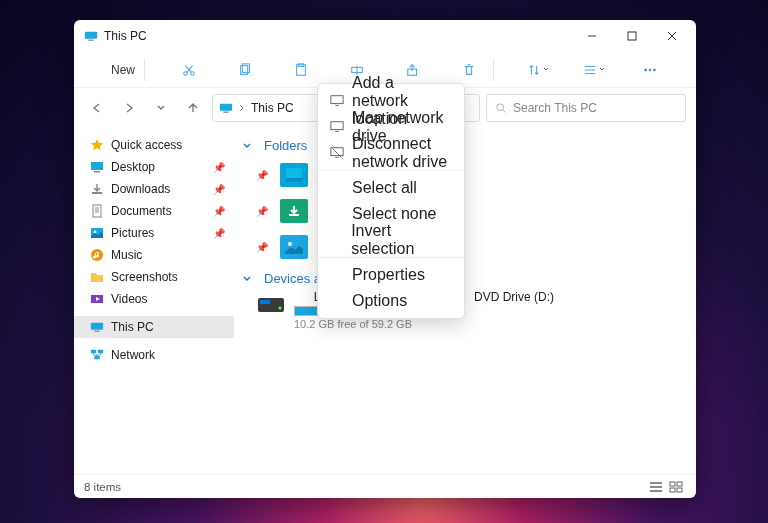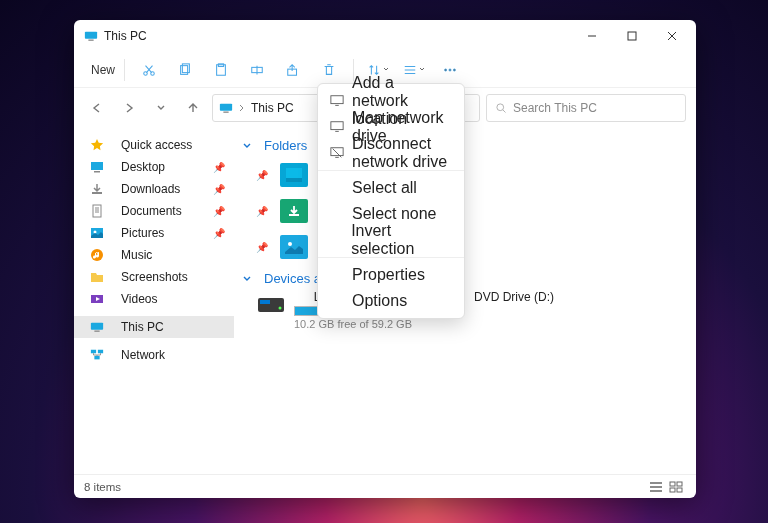--- a/index.html
+++ b/index.html
@@ -12,31 +12,31 @@
   position: absolute; left: 74px; top: 20px; width: 622px; height: 478px;
   background: #fff; border-radius: 6px; box-shadow: 0 8px 32px rgba(0,0,0,.5);
   display: flex; flex-direction: column; font-size: 12px; color: #222; text-align: center;
 }
 .titlebar { height: 32px; display: flex; align-items: center; padding: 0 4px 0 10px; }
 .titlebar .icon-pc { width: 14px; height: 14px; margin-right: 6px; }
 .titlebar .title { flex: 0 0 auto; }
 .titlebar .spacer { flex: 1; }
 .winbtn { width: 40px; height: 28px; display: flex; align-items: center; justify-content: center; color: #555; }
 .toolbar { height: 36px; display: flex; align-items: center; padding: 0 10px; gap: 4px; border-bottom: 1px solid #f0f0f0; }
-.tbtn { width: 32px; height: 28px; display: flex; align-items: center; justify-content: center; color: #1a88e0; border-radius: 4px; }
+.tbtn { width: 32px; height: 28px; display: flex; align-items: center; justify-content: center; color: #1a88e0; border-radius: 4px; margin-left: 20px; }
 .tbtn svg { stroke: #4aa8e8; }
 .newbtn { display: flex; align-items: center; gap: 6px; color: #333; padding: 0 8px; }
 .sep { width: 1px; height: 22px; background: #e5e5e5; margin: 0 4px; }
 .navrow { height: 40px; display: flex; align-items: center; padding: 0 10px; gap: 6px; }
 .navbtn { width: 26px; height: 26px; display: flex; align-items: center; justify-content: center; color: #777; }
 .addr { flex: 1; height: 28px; border: 1px solid #ddd; border-radius: 3px; display: flex; align-items: center; padding: 0 6px; gap: 6px; background: #fff; }
 .search { width: 200px; height: 28px; border: 1px solid #ddd; border-radius: 3px; display: flex; align-items: center; padding: 0 8px; gap: 6px; color: #888; }
 .body { flex: 1; display: flex; overflow: hidden; }
 .nav { width: 160px; padding: 6px 0; overflow: hidden; }
-.nav-item { height: 22px; display: flex; align-items: center; padding: 0 8px 0 16px; gap: 17px; color: #222; white-space: nowrap; }
+.nav-item { height: 22px; display: flex; align-items: center; padding: 0 8px 0 16px; gap: 7px; color: #222; white-space: nowrap; }
 .nav-item .pin { margin-left: auto; color: #aaa; font-size: 10px; }
 .nav-item.sel { background: #e8e8e8; }
 .nav-group { margin-top: 6px; }
 .content { flex: 1; padding: 4px 8px; position: relative; overflow: hidden; }
 .section-h { display: flex; align-items: center; gap: 12px; color: #1976d2; margin: 6px 0 4px; font-size: 13px; }
 .section-h .count { color: #1976d2; }
 .chev { width: 10px; height: 10px; }
 .folder-list { padding-left: 14px; }
 .folder-row { display: flex; align-items: center; gap: 10px; height: 36px; }
 .folder-row .pin2 { color: #aaa; font-size: 10px; margin-right: 2px; }

